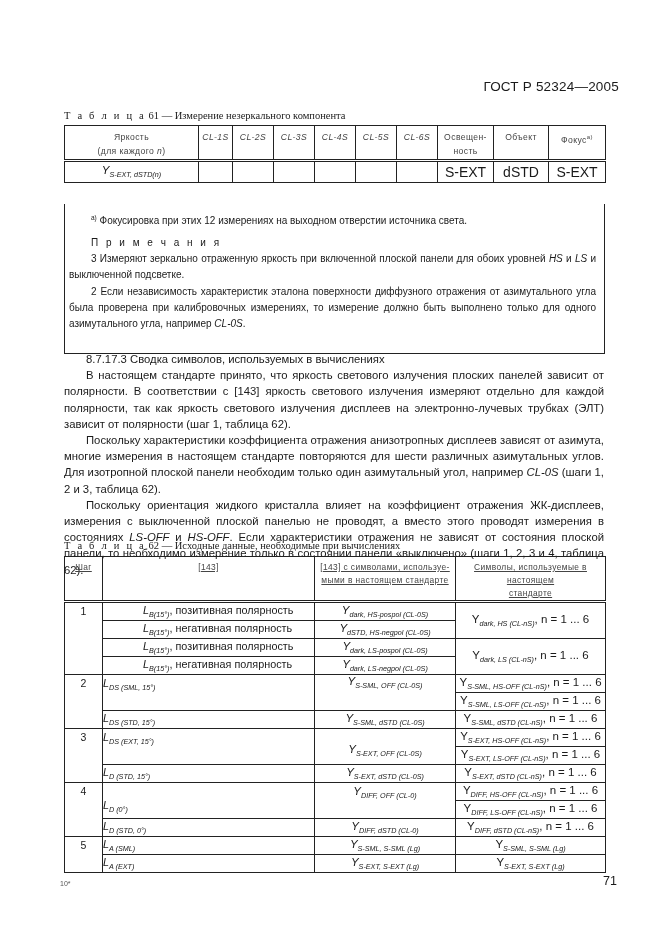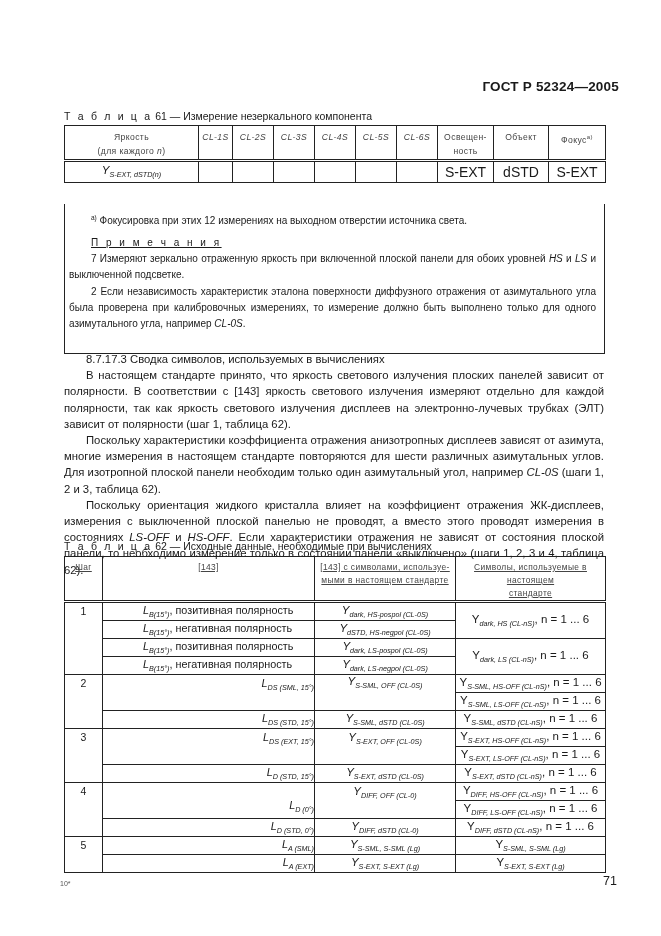--- a/index.html
+++ b/index.html
@@ -1,45 +1,45 @@
 <!DOCTYPE html>
 <html><head>
 <meta charset="utf-8">
 <style>
   html, body { margin:0; padding:0; background:#ffffff; }
   body { width:661px; height:936px; position:relative; overflow:hidden;
          font-family:"Liberation Sans", sans-serif; color:#1a1a1a; }
   .abs { position:absolute; }
-  .hdr { right:42px; top:79px; font-weight:bold; font-size:13.5px; letter-spacing:0.2px; }
-  .cap { font-size:10.5px; }
+  .hdr { right:42px; top:79px; font-weight:normal; font-size:13.5px; letter-spacing:0.2px; }
+  .cap { font-size:10.5px;font-family:Liberation Serif, serif; }
   .cap .sp { letter-spacing:2.2px; }
   table { border-collapse:collapse; position:absolute; table-layout:fixed; }
   td { border:1px solid #222; padding:0; font-size:10px; text-align:center; vertical-align:middle; }
   .t61 td.h { font-size:8.6px; color:#444; letter-spacing:0.4px; vertical-align:top; padding-top:4px; line-height:14px; }
   .t61 td.hi { font-style:italic; }
   .t61 tr.dbl td { border-top:3px double #222; }
   .t61 td.v { font-size:14px; height:20px; }
   .sym { font-style:italic; font-size:11.5px; }
   .sym sub { font-size:7.2px; font-style:italic; }
   .sym .up { font-style:normal; }
   .notes { position:absolute; left:64px; top:204px; width:541px; height:150px;
            border:1px solid #222; border-top:none; box-sizing:border-box; font-size:10px; line-height:16.3px; padding:2px 8px 0 4px; }
   .notes p { margin:0; text-align:justify; }
   .ind { text-indent:22px; }
   .notes .fn sup { font-size:6.5px; }
-  .notes .ptitle { letter-spacing:2.5px; margin-top:5px;text-decoration:underline; }
+  .notes .ptitle { letter-spacing:2.5px; margin-top:5px; }
   .body { position:absolute; left:64px; top:351px; width:540px; font-size:11.3px; line-height:16.2px; }
   .body p { margin:0; text-align:justify; }
   .body em { font-style:italic; }
   .t62 td.h { font-size:8.4px; color:#444; letter-spacing:0.4px; vertical-align:top; padding-top:4px; line-height:13px;text-decoration:underline; }
   .t62 tr.dbl td { border-top:3px double #222; }
   .t62 td { height:17px; }
   .t62 td.step { vertical-align:top; font-size:10.5px; padding-top:2px; }
   .t62 td.c1 { font-size:10.8px; text-align:left; padding-left:40px; }
-  .t62 td.c1c { text-align:right; padding-left:0; }
+  .t62 td.c1c { text-align:left; padding-left:0; }
   .foot-l { left:60px; top:880px; font-size:7px; color:#555; }
   .foot-r { right:44px; top:874px; font-size:12.5px; }
 </style>
 </head>
 <body>
 
 <div class="abs hdr">ГОСТ Р 52324—2005</div>
 
 <div class="abs cap" style="left:64px; top:110px;">
   <span class="sp">Т а б л и ц а</span>
@@ -86,21 +86,21 @@
     <td class="v">S-EXT</td>
     <td class="v">dSTD</td>
     <td class="v">S-EXT</td>
   </tr>
 </tbody>
   </table>
 
 <div class="notes">
   <p class="ind fn" style="margin-top:4px;"><sup>а)</sup> <span>Фокусировка при этих 12 измерениях на выходном отверстии источника света.</span></p>
   <p class="ind ptitle">П р и м е ч а н и я</p>
-  <p class="ind"><span>7 Измеряют зеркально отраженную яркость при включенной плоской панели для обоих уровней </span><i>HS</i><span> и </span><i>LS</i><span> и выключенной подсветке.</span></p>
+  <p class="ind"><span>3 Измеряют зеркально отраженную яркость при включенной плоской панели для обоих уровней </span><i>HS</i><span> и </span><i>LS</i><span> и выключенной подсветке.</span></p>
   <p class="ind"><span>2 Если независимость характеристик эталона поверхности диффузного отражения от азимутального угла была проверена при калибровочных измерениях, то измерение должно быть выполнено только для одного азимутального угла, например </span><i>CL-0S</i><span>.</span></p>
 </div>
 
 <div class="body">
   <p class="ind">8.7.17.3 Сводка символов, используемых в вычислениях</p>
   <p class="ind">В настоящем стандарте принято, что яркость светового излучения плоских панелей зависит от полярности. В соответствии с [143] яркость светового излучения измеряют отдельно для каждой полярности, так как яркость светового излучения дисплеев на электронно-лучевых трубках (ЭЛТ) зависит от полярности (шаг 1, таблица 62).</p>
   <p class="ind"><span>Поскольку характеристики коэффициента отражения анизотропных дисплеев зависят от азимута, многие измерения в настоящем стандарте повторяются для шести различных азимутальных углов. Для изотропной плоской панели необходим только один азимутальный угол, например </span><em>CL-0S</em><span> (шаги 1, 2 и 3, таблица 62).</span></p>
   <p class="ind"><span>Поскольку ориентация жидкого кристалла влияет на коэффициент отражения ЖК-дисплеев, измерения с выключенной плоской панелью не проводят, а вместо этого проводят измерения в состояниях </span><em>LS-OFF</em><span> и </span><em>HS-OFF</em><span>. Если характеристики отражения не зависят от состояния плоской панели, то необходимо измерение только в состоянии панели «выключено» (шаги 1, 2, 3 и 4, таблица 62).</span></p>
 </div>
 
@@ -155,21 +155,21 @@
   </tr>
   <tr>
     <td class="c1 c1c sym"><span>L</span><sub>DS (STD, 15°)</sub></td>
     <td class="sym"><span>Y</span><sub>S-SML, dSTD (CL-0S)</sub></td>
     <td class="sym"><span class="up">Y</span><sub>S-SML, dSTD (CL-nS)</sub><span class="up">, n = 1 ... 6</span></td>
   </tr>
 
   <tr>
     <td class="step" rowspan="3">3</td>
     <td class="c1 c1c sym" rowspan="2" style="vertical-align:top;padding-top:2px"><span>L</span><sub>DS (EXT, 15°)</sub></td>
-    <td class="sym" rowspan="2" style="vertical-align:top;padding-top:2px"><span>Y</span><sub>S-EXT, OFF (CL-0S)</sub></td>
+    <td class="sym" rowspan="2" style="vertical-align:top;padding-top:14px"><span>Y</span><sub>S-EXT, OFF (CL-0S)</sub></td>
     <td class="sym"><span class="up">Y</span><sub>S-EXT, HS-OFF (CL-nS)</sub><span class="up">, n = 1 ... 6</span></td>
   </tr>
   <tr>
     <td class="sym"><span class="up">Y</span><sub>S-EXT, LS-OFF (CL-nS)</sub><span class="up">, n = 1 ... 6</span></td>
   </tr>
   <tr>
     <td class="c1 c1c sym"><span>L</span><sub>D (STD, 15°)</sub></td>
     <td class="sym"><span>Y</span><sub>S-EXT, dSTD (CL-0S)</sub></td>
     <td class="sym"><span class="up">Y</span><sub>S-EXT, dSTD (CL-nS)</sub><span class="up">, n = 1 ... 6</span></td>
   </tr>

